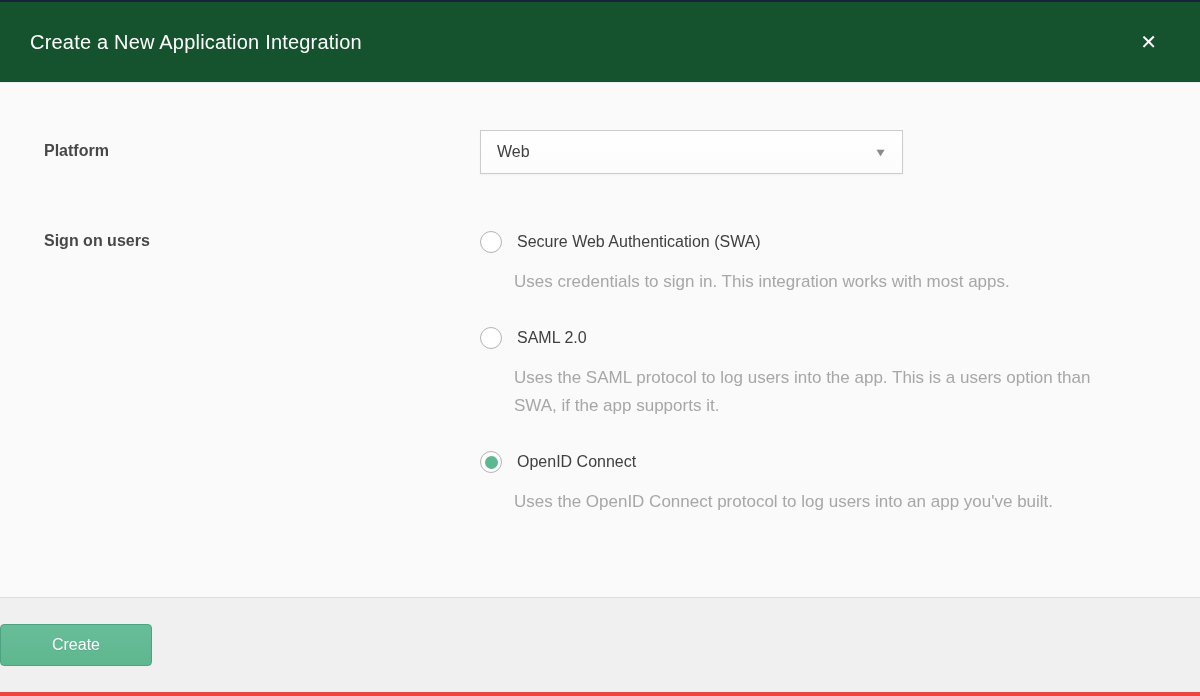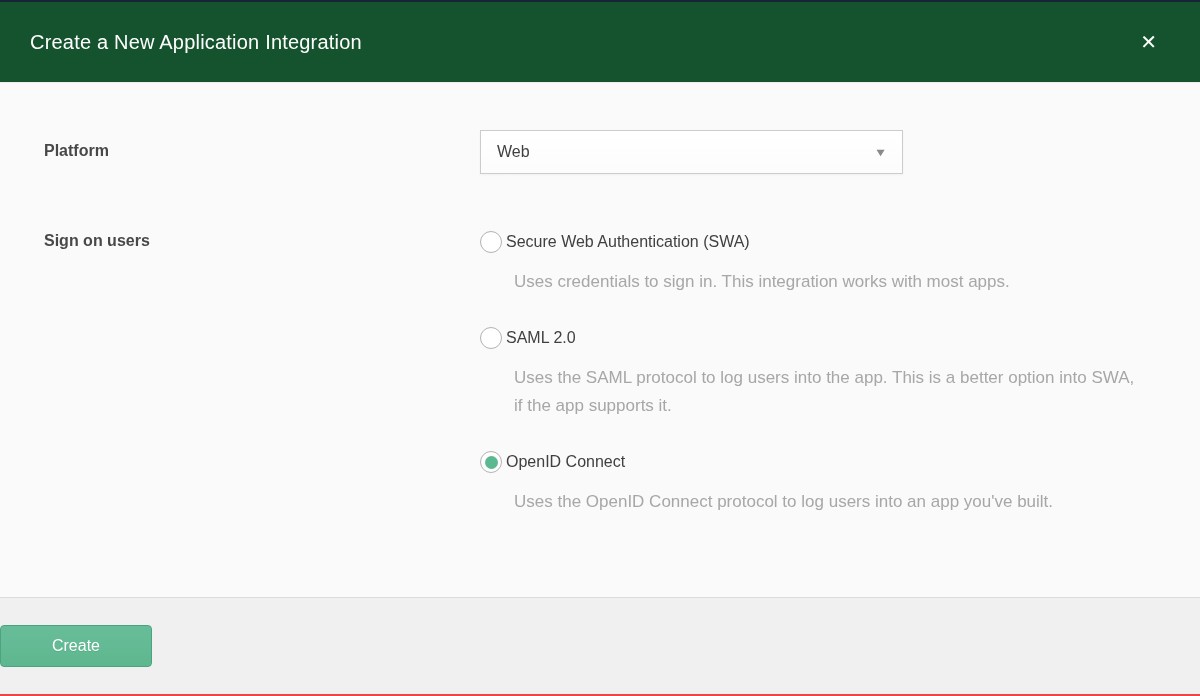--- a/index.html
+++ b/index.html
@@ -112,38 +112,38 @@
     justify-content: center;
   }
   .radio .dot {
     width: 13px;
     height: 13px;
     border-radius: 50%;
     background: transparent;
   }
   .radio.selected .dot { background: #5cb890; }
   .option-label {
-    margin-left: 4px;
+    margin-left: 15px;
     font-size: 16px;
     color: #404040;
   }
   .option-desc {
     margin: 15px 0 0 34px;
     max-width: 622px;
     font-size: 17px;
     line-height: 28px;
     color: #a7a7a7;
   }
 
   
   .modal-footer {
     height: 99px;
     background: #f0f0f0;
     border-top: 1px solid #dcdcdc;
-    border-bottom: 2px solid #ef4444;
+    border-bottom: 4px solid #ef4444;
     display: flex;
     align-items: center;
     justify-content: flex-start;
     padding-right: 24px;
     flex-shrink: 0;
     gap: 14px;
   }
   .btn {
     height: 42px;
     border-radius: 4px;
@@ -204,21 +204,21 @@
           <div class="option-desc">Uses credentials to sign in. This integration works with most apps.</div>
         </div>
 
         <div class="option">
           <div class="option-head">
             <span class="radio">
                 <span class="dot"></span>
               </span>
             <span class="option-label">SAML 2.0</span>
           </div>
-          <div class="option-desc">Uses the SAML protocol to log users into the app. This is a better option into SWA, if the app supports it.</div>
+          <div class="option-desc">Uses the SAML protocol to log users into the app. This is a users option than SWA, if the app supports it.</div>
         </div>
 
         <div class="option">
           <div class="option-head">
             <span class="radio selected">
                 <span class="dot"></span>
               </span>
             <span class="option-label">OpenID Connect</span>
           </div>
           <div class="option-desc">Uses the OpenID Connect protocol to log users into an app you've built.</div>

